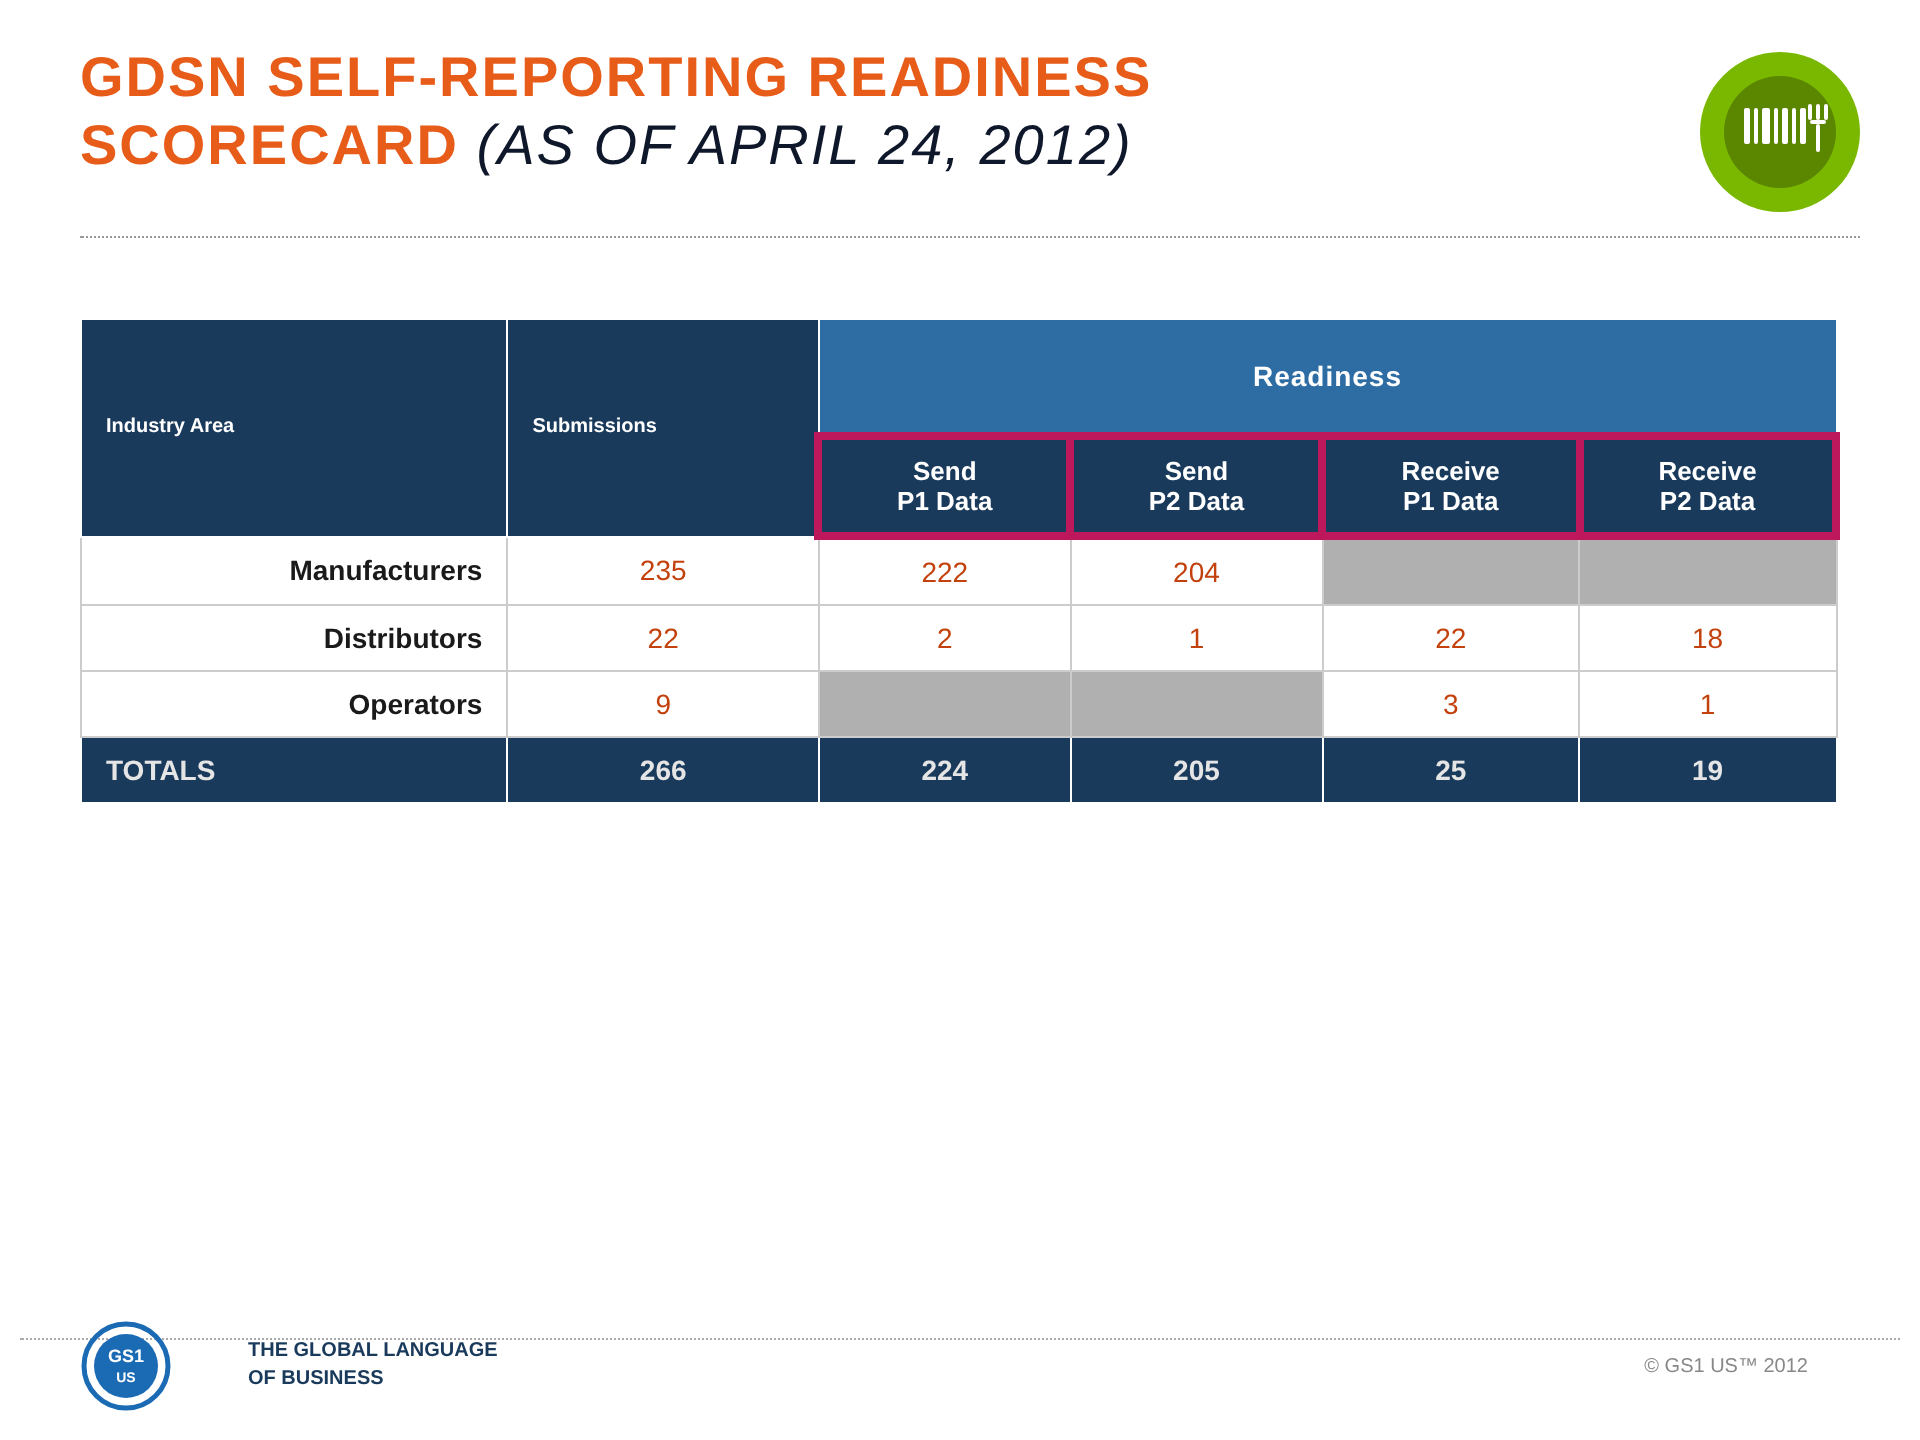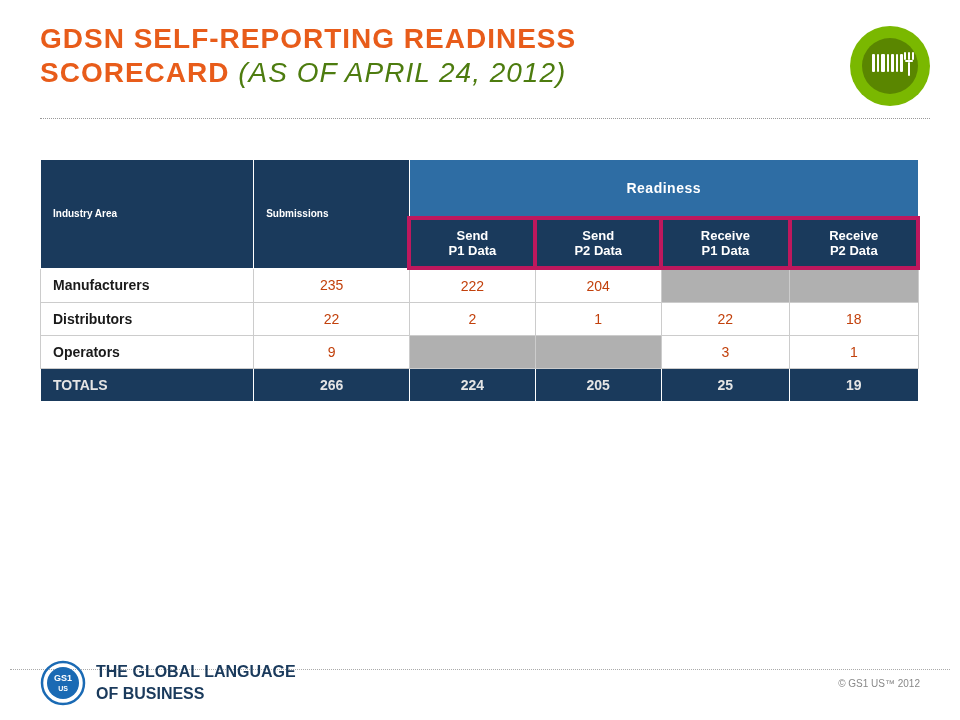--- a/index.html
+++ b/index.html
@@ -37,21 +37,21 @@
       font-weight: 900;
       color: #e85c1a;
       letter-spacing: 1px;
       text-transform: uppercase;
       line-height: 1.2;
     }
 
     .title-sub {
       font-size: 28px;
       font-weight: 400;
-      color: #4d7c0f;
+      color: #0f172a;
       font-style: italic;
       text-transform: uppercase;
       letter-spacing: 1px;
     }
 
     
     .logo-circle {
       width: 80px;
       height: 80px;
       border-radius: 50%;
@@ -121,20 +121,21 @@
       padding: 8px 12px;
       font-size: 14px;
       color: #c2410c;
       background: #ffffff;
     }
 
     .data-row .cell-label {
       background: #ffffff;
       font-weight: bold;
       color: #1a1a1a;
+      text-align: right;
     }
 
     .data-row .cell-value {
       text-align: center;
       background: #ffffff;
     }
 
     .cell-gray {
       background: #b0b0b0 !important;
     }
@@ -150,39 +151,40 @@
     }
 
     .totals-row .cell-value {
       text-align: center;
     }
 
     .footer {
       position: absolute;
       bottom: 14px;
       left: 0;
-      right: 0;
+      right: 16px;
       display: flex;
       align-items: center;
       justify-content: space-between;
       padding: 0 40px;
     }
 
     .footer-logo {
       display: flex;
       align-items: center;
       gap: 10px;
     }
 
     .gs1-logo-text {
       color: #1a3a5c;
-      font-size: 16px;
+      font-size: 10px;
       font-weight: bold;
       text-transform: uppercase;
       line-height: 1.4;
+      margin-left: 28px;
     }
 
     .footer-copy {
       color: #888;
       font-size: 10px;
     }
   </style>
 </head>
 <body>
 

